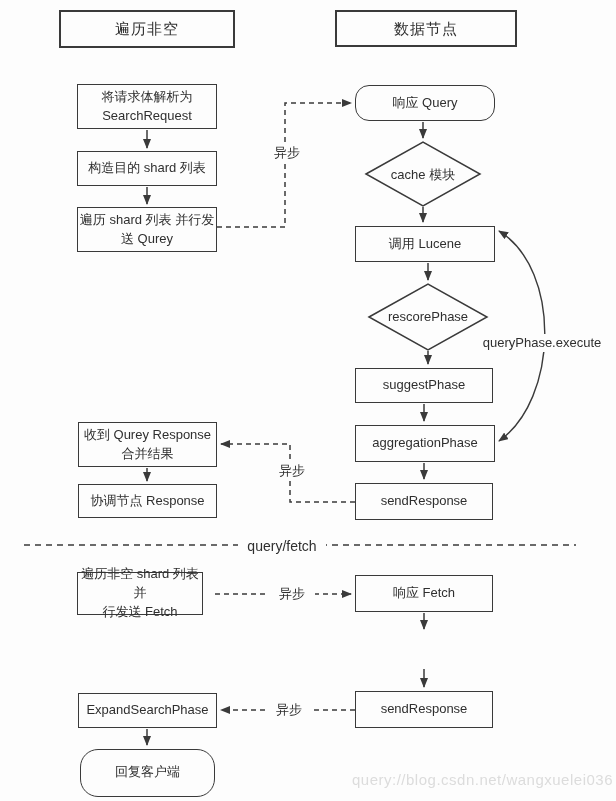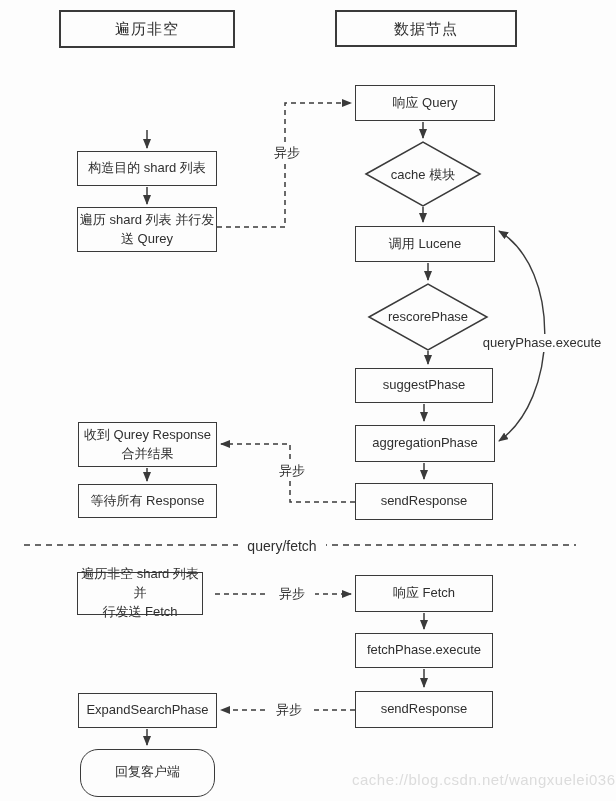--- a/index.html
+++ b/index.html
@@ -87,45 +87,46 @@
 
     <g stroke="#3a3a3a" stroke-width="1.5" fill="#fdfdfd">
       <polygon points="366,174 423,142 480,174 423,206"></polygon>
       <polygon points="369,317 428,284 487,317 428,350"></polygon>
     </g>
   </svg>
 
   <div class="box header" style="left:59px;top:10px;width:176px;height:38px;">遍历非空</div>
   <div class="box header" style="left:335px;top:10px;width:182px;height:37px;">数据节点</div>
 
+  <div class="box" style="left:77px;top:84px;width:140px;height:45px;">将请求体解析为
+SearchRequest</div>
   <div class="box" style="left:77px;top:151px;width:140px;height:35px;">构造目的 shard 列表</div>
   <div class="box" style="left:77px;top:207px;width:140px;height:45px;">遍历 shard 列表 并行发
 送 Qurey</div>
   <div class="box" style="left:78px;top:422px;width:139px;height:45px;">收到 Qurey Response
 合并结果</div>
-  <div class="box" style="left:78px;top:484px;width:139px;height:34px;">等待所有 Response</div>
+  <div class="box" style="left:78px;top:484px;width:139px;height:34px;">协调节点 Response</div>
   <div class="box" style="left:77px;top:572px;width:126px;height:43px;">遍历非空 shard 列表并
 行发送 Fetch</div>
   <div class="box" style="left:78px;top:693px;width:139px;height:35px;">ExpandSearchPhase</div>
   <div class="box stadium" style="left:80px;top:749px;width:135px;height:48px;font-family:Liberation Mono, monospace;">回复客户端</div>
 
-  <div class="box" style="left:355px;top:85px;width:140px;height:36px;">响应 Query</div>
+  <div class="box" style="left:355px;top:85px;width:140px;height:36px;border-radius:14px;">响应 Query</div>
   <div class="box" style="left:355px;top:226px;width:140px;height:36px;">调用 Lucene</div>
   <div class="box" style="left:355px;top:425px;width:140px;height:37px;">aggregationPhase</div>
   <div class="box" style="left:355px;top:368px;width:138px;height:35px;">suggestPhase</div>
   <div class="box" style="left:355px;top:483px;width:138px;height:37px;">sendResponse</div>
   <div class="box" style="left:355px;top:575px;width:138px;height:37px;">响应 Fetch</div>
-  <div class="box" style="left:355px;top:633px;width:138px;height:35px;">fetchPhase.execute</div>
   <div class="box" style="left:355px;top:691px;width:138px;height:37px;">sendResponse</div>
 
   <div class="diamond-label" style="left:363px;top:166px;width:120px;">cache 模块</div>
   <div class="diamond-label" style="left:368px;top:309px;width:120px;">rescorePhase</div>
 
   <div class="dlabel" style="left:264px;top:144px;width:42px;">异步</div>
   <div class="dlabel" style="left:269px;top:462px;width:42px;">异步</div>
   <div class="dlabel" style="left:269px;top:585px;width:42px;">异步</div>
   <div class="dlabel" style="left:266px;top:701px;width:42px;">异步</div>
   <div class="dlabel" style="left:238px;top:537px;width:84px;font-size:14px;">query/fetch</div>
   <div class="dlabel" style="left:478px;top:334px;width:124px;">queryPhase.execute</div>
 
-  <div class="watermark" style="left:352px;top:771px;">cache://blog.csdn.net/wangxuelei036</div>
+  <div class="watermark" style="left:352px;top:771px;">query://blog.csdn.net/wangxuelei036</div>
 
 </div>
 
 </body></html>

